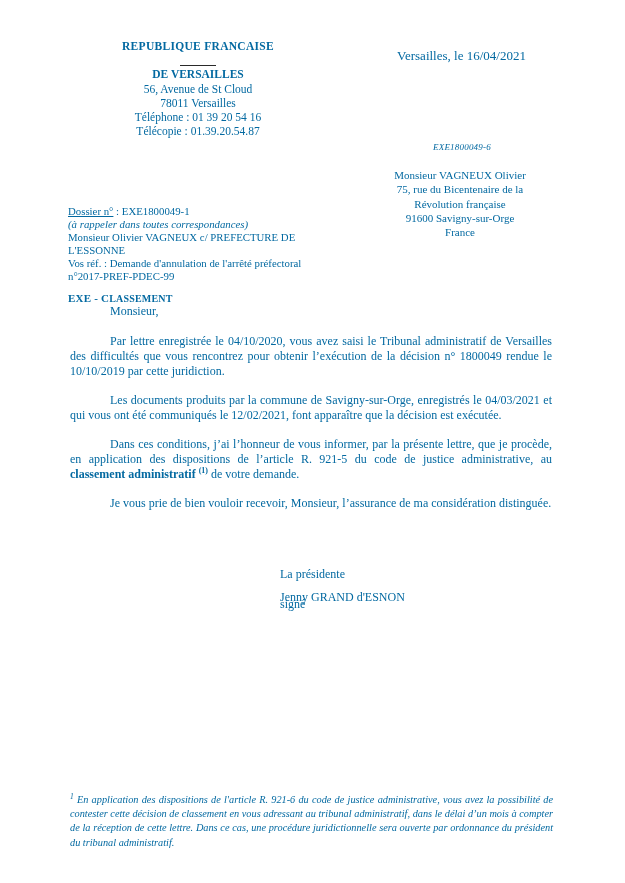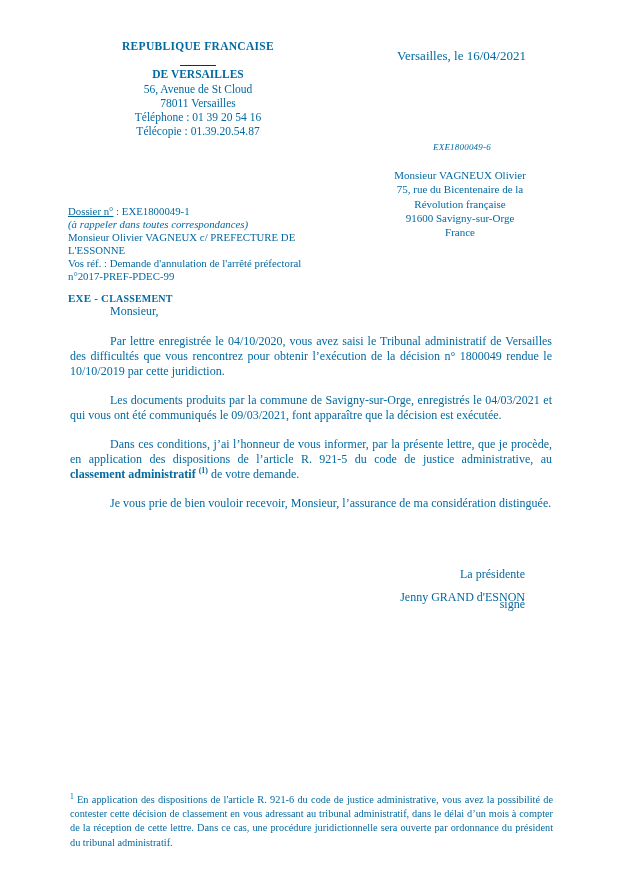--- a/index.html
+++ b/index.html
@@ -114,36 +114,37 @@
     font-size: 8px;
     vertical-align: super;
     line-height: 0;
   }
 
   
   .sig-title, .sig-signed, .sig-name {
     position: absolute;
     left: 280px;
     width: 245px;
-    text-align: right;
+    text-align: left;
     font-size: 12px;
   }
   .sig-title { top: 567px; }
   .sig-signed { top: 597px; }
   .sig-name  { top: 590px; }
 
   
   .footnote {
     position: absolute;
     left: 70px;
     top: 793px;
     width: 483px;
     font-size: 10.3px;
     line-height: 14.2px;
     text-align: justify;
+    font-style: italic;
   }
   .footnote sup {
     font-size: 7.5px;
     line-height: 0;
   }
 </style>
 </head>
 <body>
 
 <div class="page">
@@ -175,21 +176,21 @@
     <div>Monsieur Olivier VAGNEUX c/ PREFECTURE DE</div>
     <div>L'ESSONNE</div>
     <div>Vos réf. : Demande d'annulation de l'arrêté préfectoral</div>
     <div>n°2017-PREF-PDEC-99</div>
     <div class="subject"><span>EXE - C</span><span class="small-caps">LASSEMENT</span></div>
   </div>
 
   <div class="letter-body">
     <p class="salutation">Monsieur,</p>
     <p>Par lettre enregistrée le 04/10/2020, vous avez saisi le Tribunal administratif de Versailles des difficultés que vous rencontrez pour obtenir l’exécution de la décision n°&nbsp;1800049 rendue le 10/10/2019 par cette juridiction.</p>
-    <p>Les documents produits par la commune de Savigny-sur-Orge, enregistrés le 04/03/2021 et qui vous ont été communiqués le 09/03/2021, font apparaître que la décision est exécutée.</p>
+    <p>Les documents produits par la commune de Savigny-sur-Orge, enregistrés le 04/03/2021 et qui vous ont été communiqués le 12/02/2021, font apparaître que la décision est exécutée.</p>
     <p><span>Dans ces conditions, j’ai l’honneur de vous informer, par la présente lettre, que je procède, en application des dispositions de l’article R.&nbsp;921-5 du code de justice administrative, au </span><span class="bold">classement administratif</span><span>&nbsp;</span><sup class="fn-ref">(1)</sup><span> de votre demande.</span></p>
     <p>Je vous prie de bien vouloir recevoir, Monsieur, l’assurance de ma considération distinguée.</p>
   </div>
 
   <div class="sig-title">La présidente</div>
   <div class="sig-signed">signé</div>
   <div class="sig-name">Jenny GRAND d'ESNON</div>
 
   <div class="footnote"><sup>1</sup><span> En application des dispositions de l'article R. 921-6 du code de justice administrative, vous avez la possibilité de contester cette décision de classement en vous adressant au tribunal administratif, dans le délai d’un mois à compter de la réception de cette lettre. Dans ce cas, une procédure juridictionnelle sera ouverte par ordonnance du président du tribunal administratif.</span></div>
 

